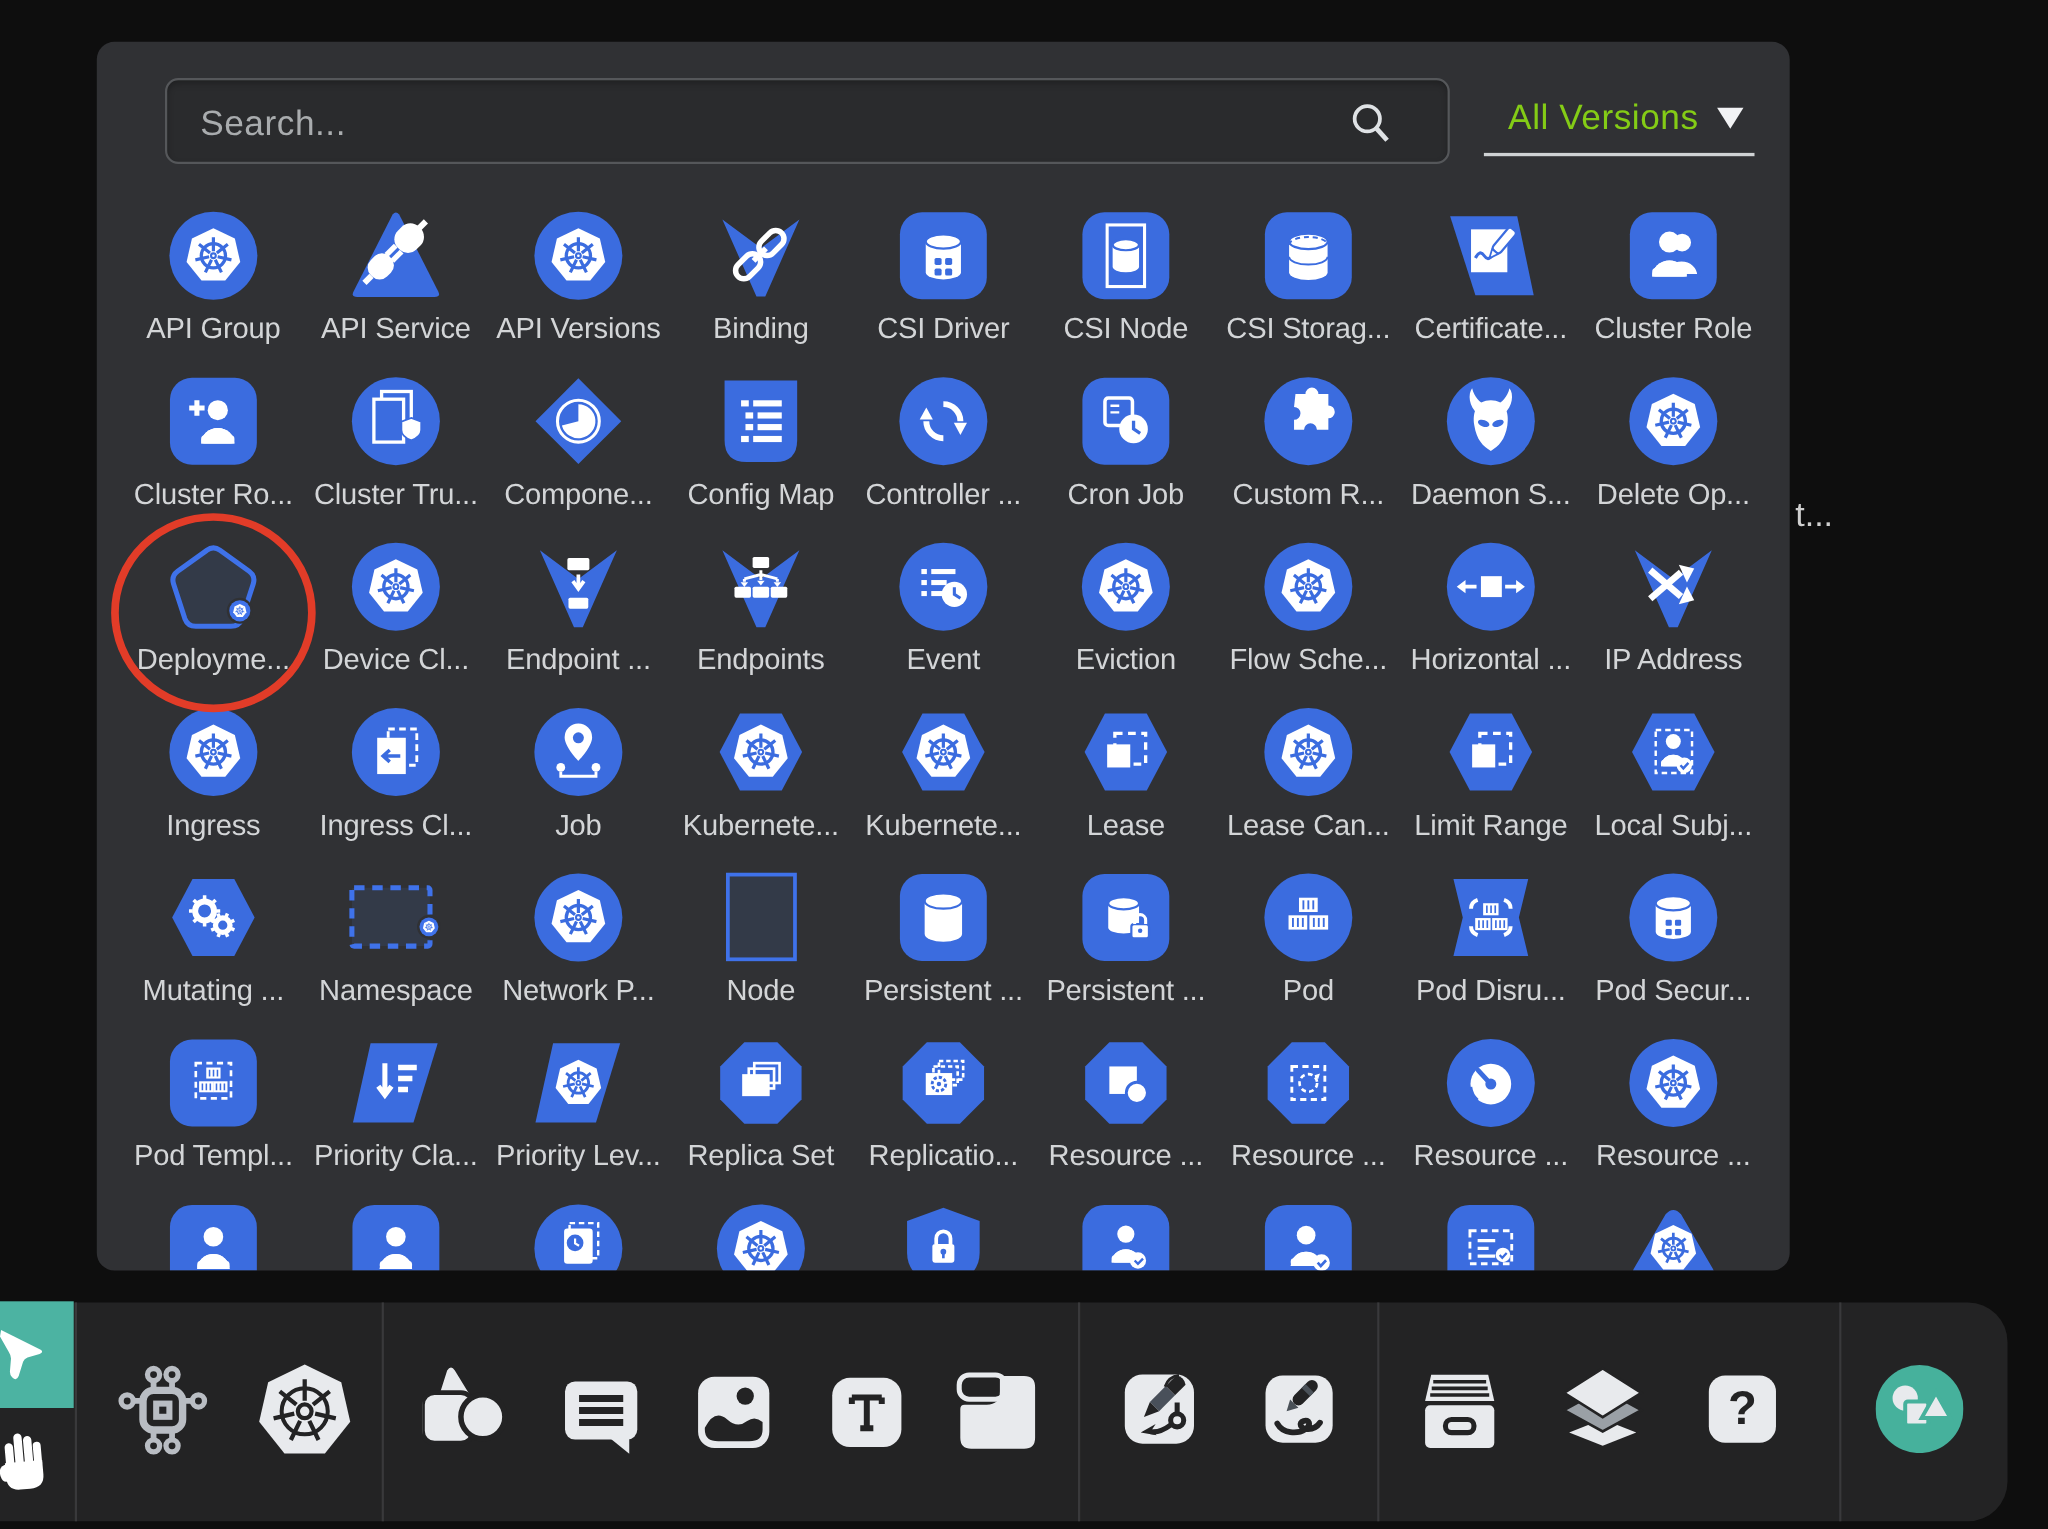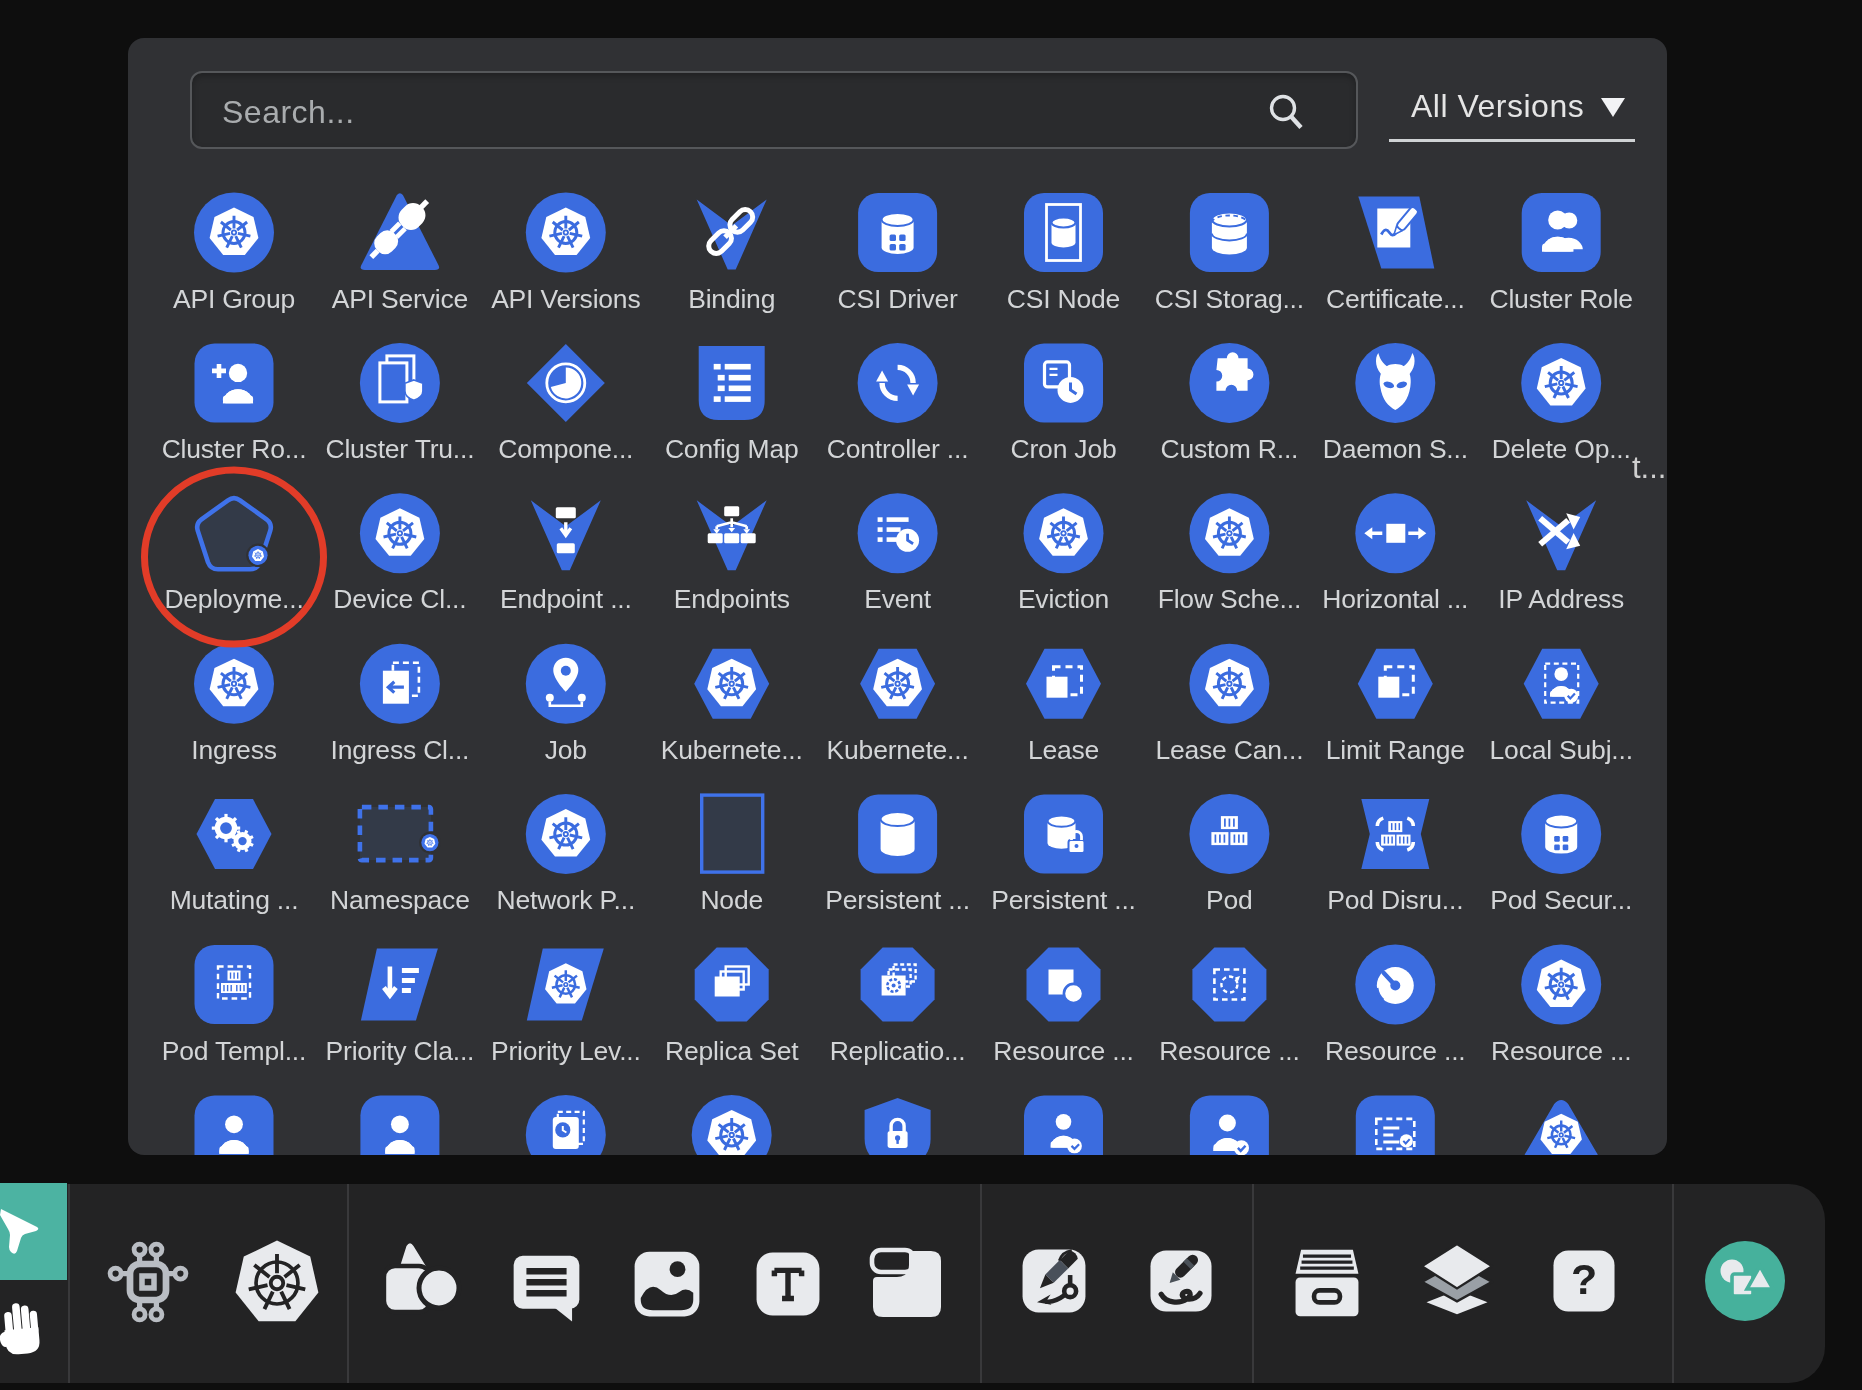--- a/index.html
+++ b/index.html
@@ -1,23 +1,23 @@
 <!DOCTYPE html>
 <html><head><meta charset="utf-8"><style>
 * { margin:0; padding:0; box-sizing:border-box; }
 html,body { width:1862px; height:1390px; background:#0e0e0e; overflow:hidden;
   font-family:"Liberation Sans", sans-serif; }
 .panel { position:absolute; left:88px; top:38px; width:1539px; height:1117px;
-  background:#303134; border-radius:16px; overflow:hidden;margin-left:40px; }
+  background:#303134; border-radius:16px; overflow:hidden; }
 .search { position:absolute; left:62px; top:33px; width:1168px; height:78px;
   background:#2a2b2d; border:2px solid #55575a; border-radius:12px;
   box-shadow: inset 0 3px 6px rgba(0,0,0,0.25); }
 .search .ph { position:absolute; left:30px; top:21px; font-size:32px; color:#a9acae; letter-spacing:0.5px; }
 .allv { position:absolute; left:1261px; top:33px; width:248px; height:70px; }
-.allv .t { position:absolute; left:22px; top:17px; font-size:32px; color:#e5e5e5; letter-spacing:0.5px; }
+.allv .t { position:absolute; left:22px; top:17px; font-size:32px; color:#84cc16; letter-spacing:0.5px; }
 .allv .line { position:absolute; left:0; top:68px; width:246px; height:2.5px; background:#cfd2d4; }
 .lbl { font-size:26.5px; fill:#d3d5d7; letter-spacing:-0.2px; }
 .ttext { position:absolute; left:1632px; top:450px; color:#cfcfcf; font-size:31px; }
 .toolbar { position:absolute; left:0; top:1184px; width:1825px; height:199px;
   background:#232324; border-radius:0 36px 36px 0; }
 .sep { position:absolute; top:0; width:2px; height:199px; background:#39393b; }
 .tealbox { position:absolute; left:0; top:1183px; width:67px; height:97px; background:#4cb3a2; }
 </style></head><body>
 <div class="panel">
 <div class="search">

